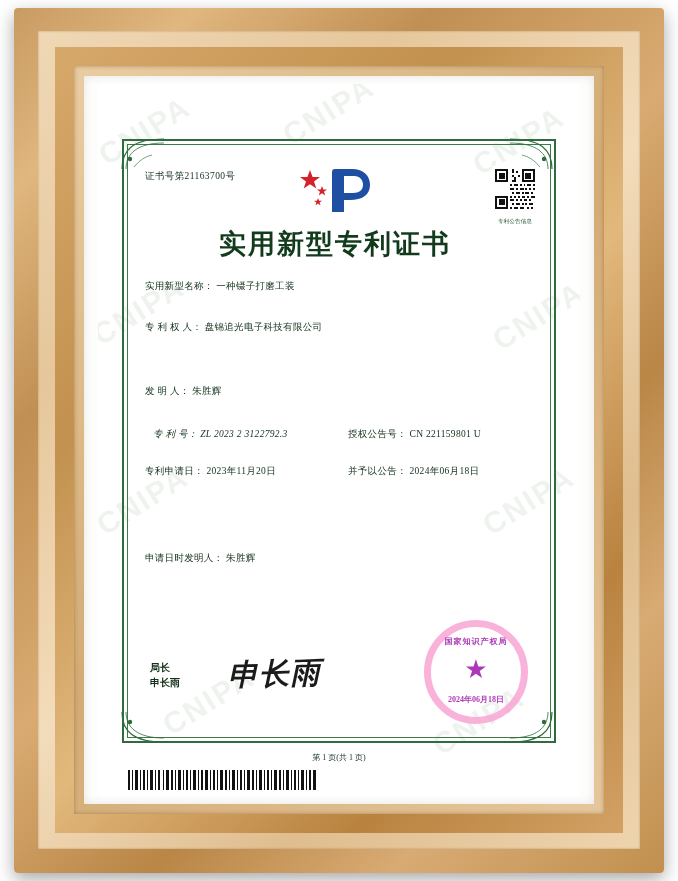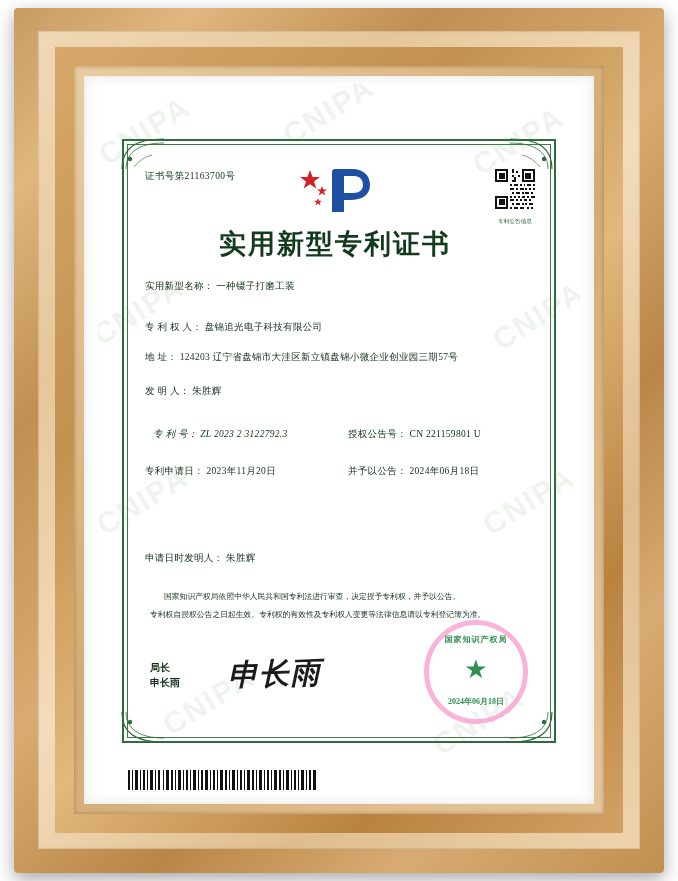--- a/index.html
+++ b/index.html
@@ -197,22 +197,22 @@
     letter-spacing: 1px;
     transform: rotate(-2deg);
   }
 
   
   .seal {
     position: absolute;
     right: 52px; top: 536px;
     width: 104px; height: 104px;
     border-radius: 50%;
-    border: 5px solid #f9a8d4;
-    color: #15803d;
+    border: 7px solid #f9a8d4;
+    color: #a21caf;
     opacity: 0.88;
   }
   .seal-text-top, .seal-text-bottom {
     position: absolute; left: 0; right: 0;
     text-align: center;
     font-size: 8px;
     font-weight: 700;
     letter-spacing: 1px;
   }
   .seal-text-top { top: 9px; }
@@ -376,24 +376,20 @@
     <div class="field row-name">
       <span class="lab">实用新型名称：</span>
       <span class="val">一种镊子打磨工装</span>
     </div>
 
     <div class="field row-owner">
       <span class="lab">专 利 权 人：</span>
       <span class="val">盘锦追光电子科技有限公司</span>
     </div>
 
-    <div class="field row-addr">
-      <span class="lab">地        址：</span>
-      <span class="val">124203 辽宁省盘锦市大洼区新立镇盘锦小微企业创业园三期57号</span>
-    </div>
 
     <div class="field row-inv">
       <span class="lab">发  明  人：</span>
       <span class="val">朱胜辉</span>
     </div>
 
     <div class="field row-pno">
       <span class="lab">专  利  号：</span>
       <span class="val">ZL 2023 2 3122792.3</span>
     </div>
@@ -412,35 +408,34 @@
       <span class="lab">并予以公告：</span>
       <span class="val">2024年06月18日</span>
     </div>
 
 
     <div class="field row-oinv">
       <span class="lab">申请日时发明人：</span>
       <span class="val">朱胜辉</span>
     </div>
 
-    <div class="legal">国家知识产权局依照中华人民共和国专利法进行审查，决定授予专利权，并予以公告。</div>
-    <div class="legal legal2">专利权自授权公告之日起生效。专利权的有效性及专利权人变更等法律信息请以专利登记簿为准。</div>
 
     <div class="sig-label">
       <div>局长</div>
       <div>申长雨</div>
     </div>
     <div class="sig-script">申长雨</div>
 
     <div class="seal">
       <div class="seal-text-top">国家知识产权局</div>
       <div class="seal-star">★</div>
       <div class="seal-date">2024年06月18日</div>
     </div>
 
+    <div class="page-no">第 1 页(共 1 页)</div>
 
     <svg class="barcode" viewBox="0 0 190 20" shape-rendering="crispEdges">
       <g fill="#111111">
         <rect x="0" y="0" width="2" height="20"></rect>
           <rect x="4" y="0" width="1" height="20"></rect>
         <rect x="7" y="0" width="3" height="20"></rect>
           <rect x="12" y="0" width="1" height="20"></rect>
         <rect x="15" y="0" width="2" height="20"></rect>
           <rect x="19" y="0" width="1" height="20"></rect>
         <rect x="22" y="0" width="3" height="20"></rect>

